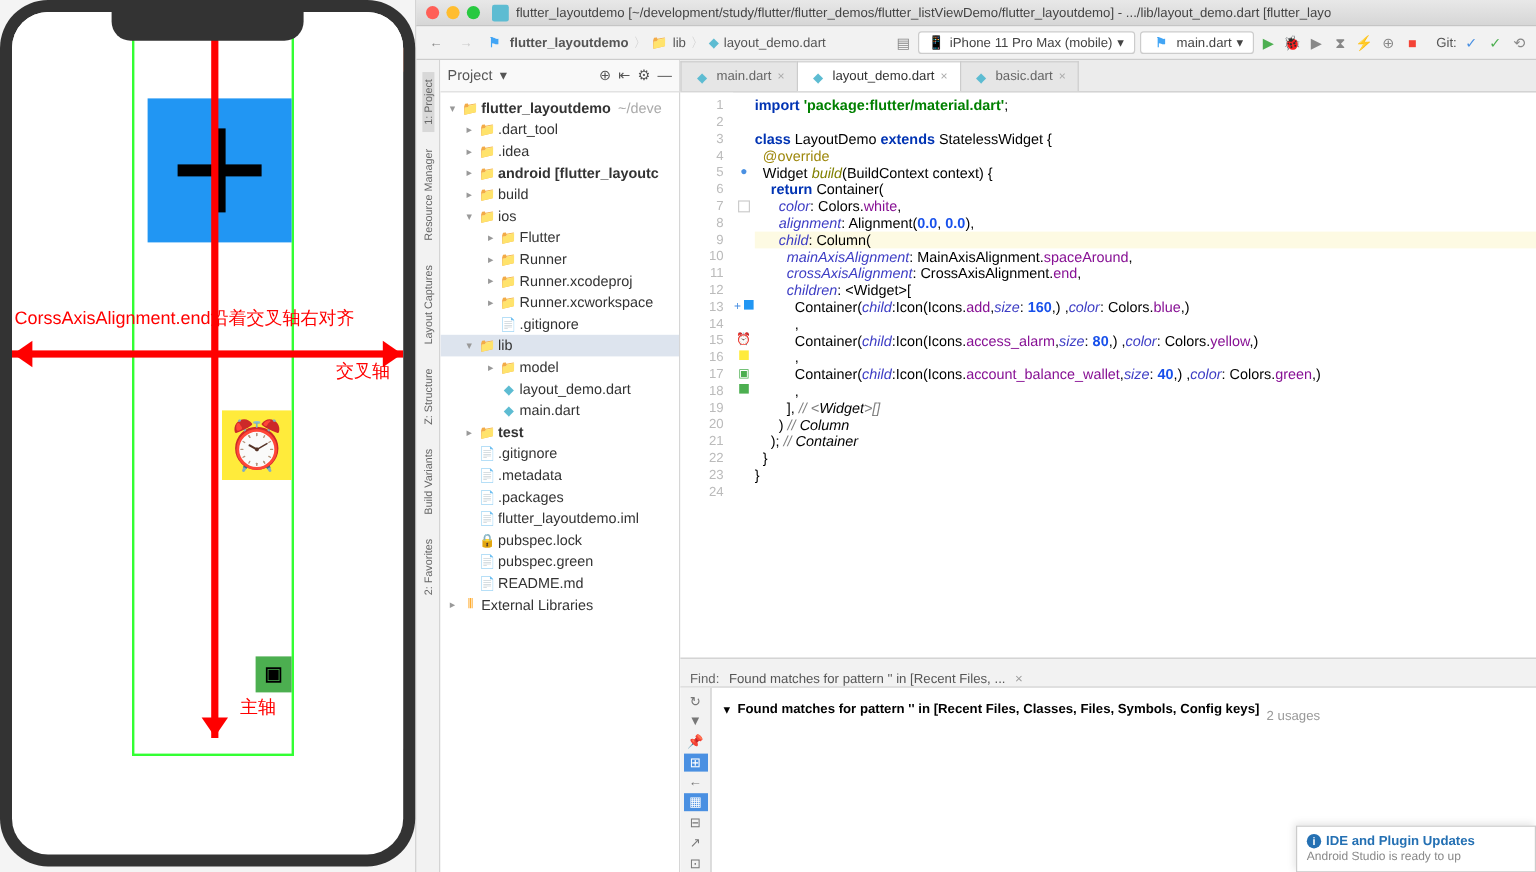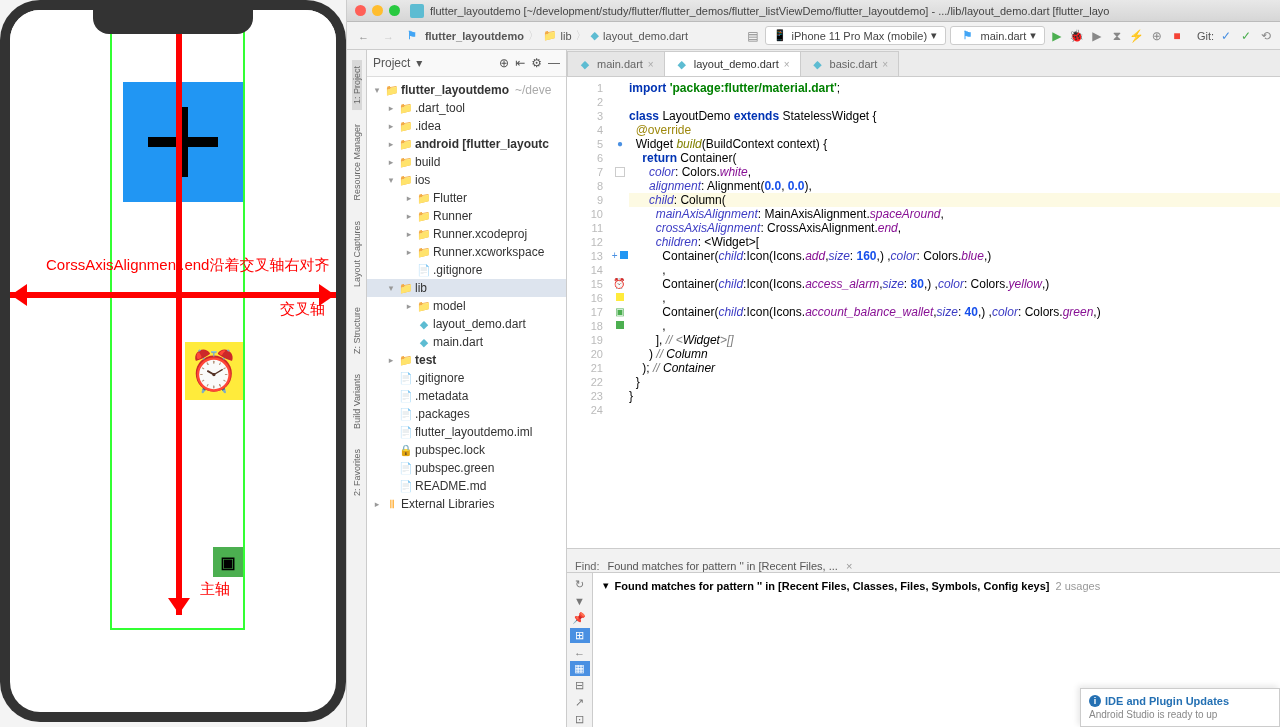--- a/index.html
+++ b/index.html
@@ -79,40 +79,40 @@
 .code-wrap { flex:1; display:flex; font-family:Menlo,Consolas,monospace; font-size:12px; overflow:hidden; }
 .gutter { width:44px; text-align:right; padding:4px 8px 4px 0; color:#bbb; background:#fff; user-select:none; line-height:14px; font-size:11px; }
 .gutter .gl { height:14px; }
 .gut-icons { width:18px; padding-top:4px; line-height:14px; font-size:10px; }
 .gut-icons div { height:14px; text-align:center; }
 .code { flex:1; padding:4px 0; line-height:14px; white-space:pre; }
 .hl-line { background:#fdfae3; } 
 
 .k { color:#0033b3; font-weight:bold; }
 .str { color:#008000; font-weight:bold; }
-.prop { color:#871094; font-style:italic;}
+.prop { color:#871094; }
 .num { color:#1750eb;font-weight:bold; }
 .com { color:#808080; font-style:italic; }
 .cls { color:#000; }
 .id2 { color:#3c3cc4; font-style:italic;}
 .ann { color:#9e880d; }
 .gold { color:#808000; font-style:italic; }
 
 .find-bar { height:24px; border-top:1px solid #ccc; background:#f2f2f2; display:flex; align-items:flex-end; padding:0 8px; font-size:11px; gap:8px; }
 .find-lbl { color:#666; }
 .find-txt { color:#555; }
 .find-x { color:#999; }
 
 .results { height:155px; border-top:1px solid #ccc; background:#fff; display:flex; font-size:11px; }
 .res-tools { width:26px; background:#f2f2f2; border-right:1px solid #ccc; display:flex; flex-direction:column; align-items:center; padding-top:4px; gap:2px; }
 .res-tools div { width:20px; height:20px; display:flex; align-items:center; justify-content:center; color:#777; font-size:11px; }
 .res-body { flex:1; padding:6px 10px; }
 .res-line { display:flex; align-items:center; gap:6px; }
 .res-line .b { font-weight:bold; }
-.res-line .u { color:#999; }
+.res-line .u { color:#999;margin-top:12px; }
 
 .notif { position:absolute; right:0; bottom:0; width:200px; background:#fff; border:1px solid #ccc; box-shadow:-2px -2px 6px rgba(0,0,0,.1); padding:6px 8px; font-size:11px; }
 .notif-t { color:#2470b3; font-weight:bold; display:flex; gap:4px; align-items:center; }
 .notif-s { color:#888; font-size:10px; margin-top:2px; }
 .info-ico { width:12px; height:12px; border-radius:50%; background:#2470b3; color:#fff; text-align:center; line-height:12px; font-size:9px; }
 
 .git-box { display:flex; align-items:center; gap:4px; margin-left:8px; color:#555; }
 </style>
 </head>
 <body>
@@ -122,21 +122,21 @@
     <div class="notch"></div>
     <div class="badge-debug">DEBUG</div>
     <div class="app-body">
       <div class="green-box">
         <div class="blue-sq"></div>
         <div class="yellow-sq">⏰</div>
         <div class="green-sq">▣</div>
       </div>
       <div class="arrow-v"></div>
       <div class="arrow-h"></div>
-      <div class="lbl" style="top:246px;left:36px;">CorssAxisAlignment.end沿着交叉轴右对齐</div>
+      <div class="lbl" style="top:246px;left:2px;">CorssAxisAlignment.end沿着交叉轴右对齐</div>
       <div class="lbl" style="top:290px;left:270px;">交叉轴</div>
       <div class="lbl" style="top:570px;left:190px;">主轴</div>
     </div>
   </div>
 </div>
 
 <div class="ide">
   <div class="titlebar">
     <div class="dots">
       <div class="dot r"></div>

